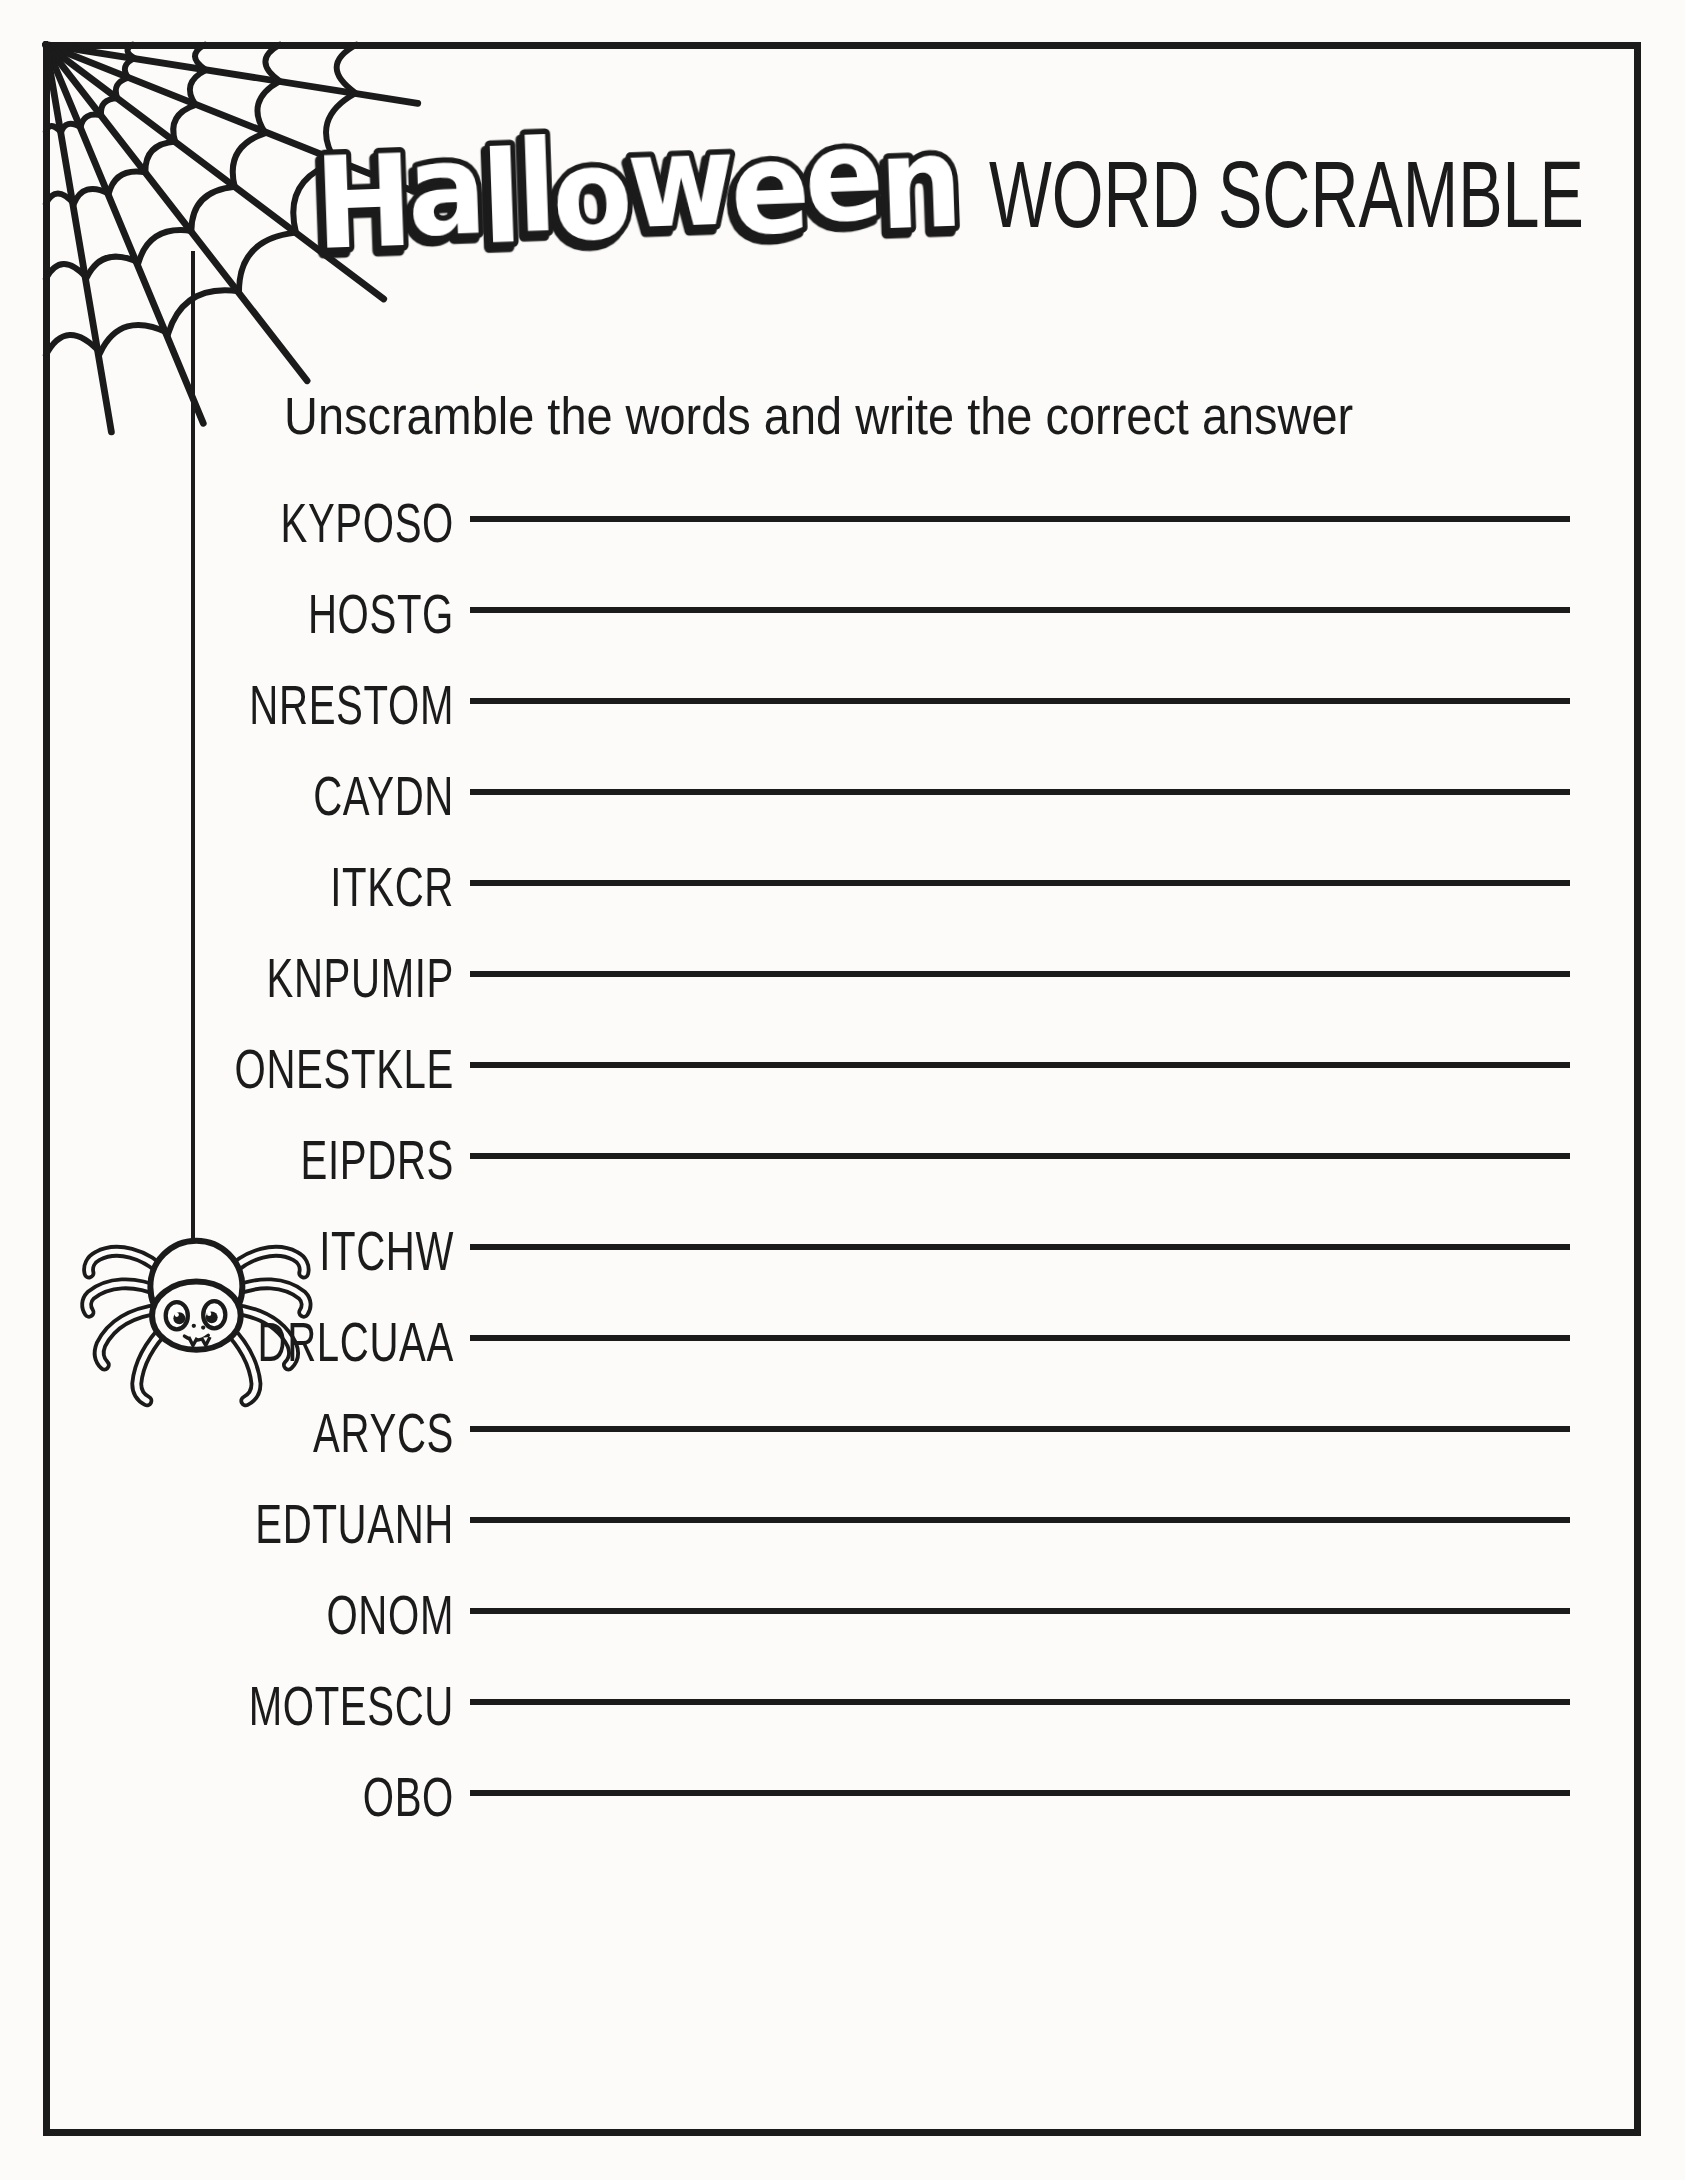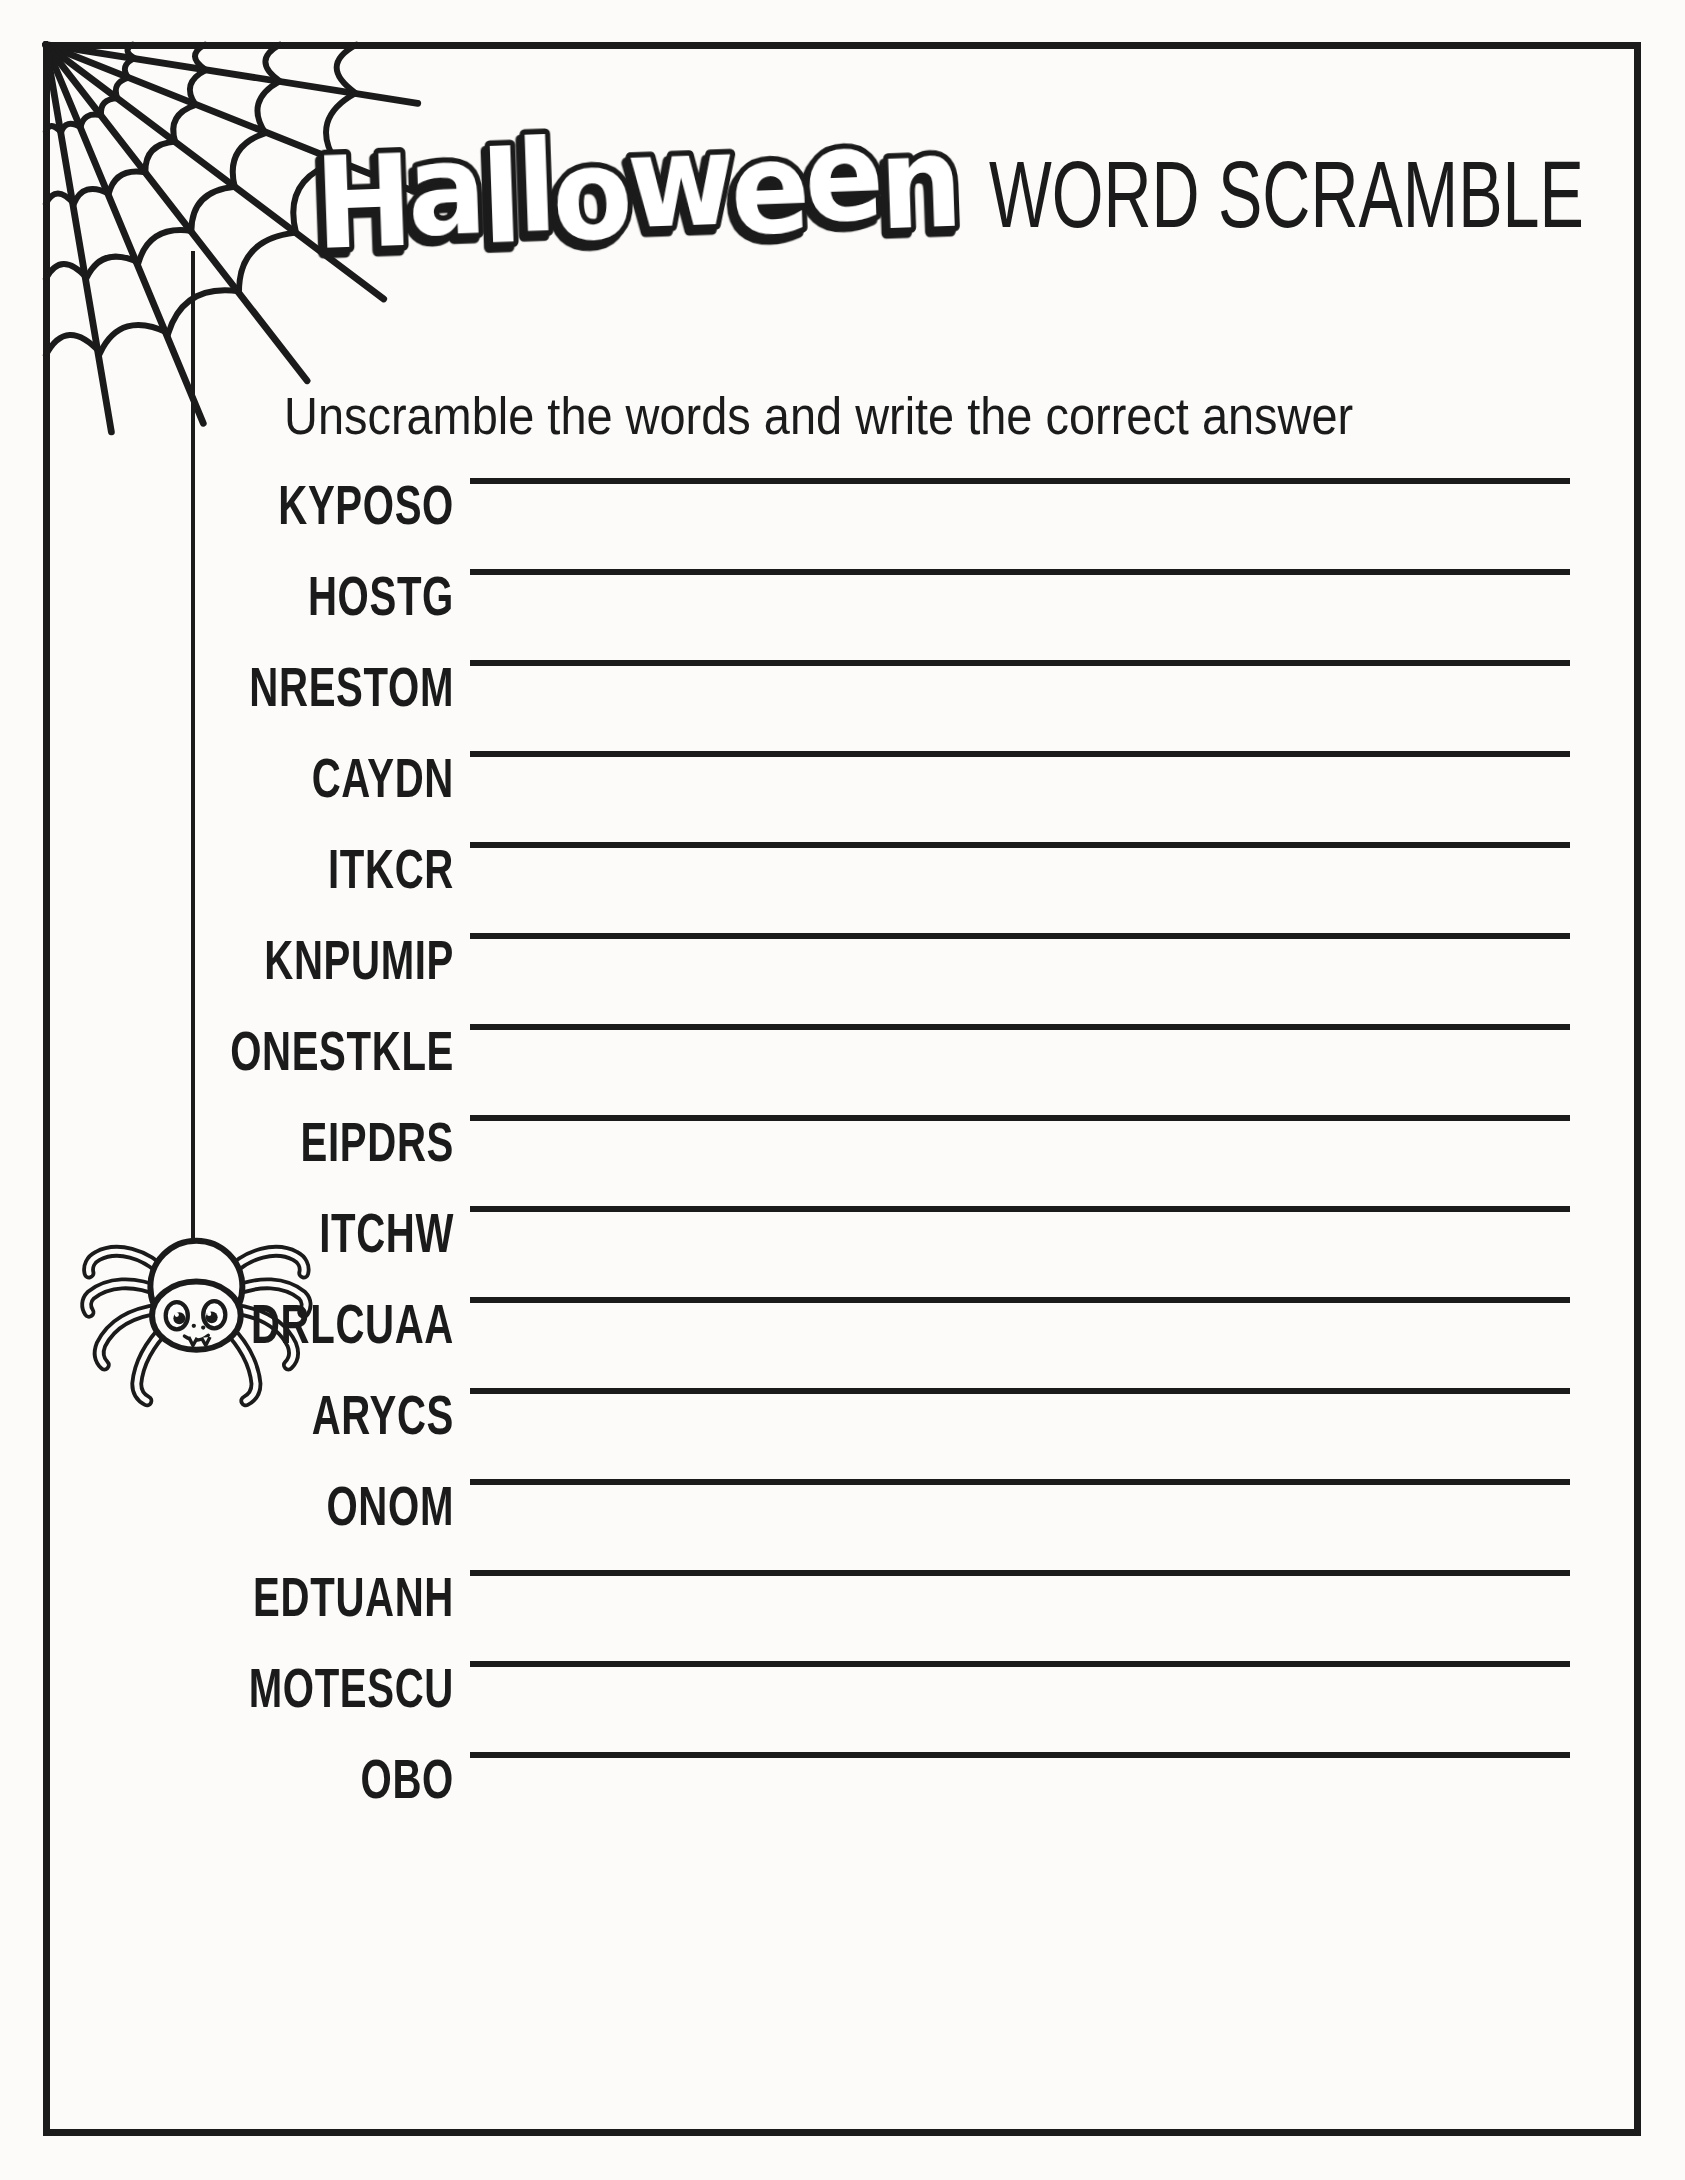--- a/index.html
+++ b/index.html
@@ -38,21 +38,21 @@
     font-weight:400;white-space:nowrap;
     transform:scaleX(.70);transform-origin:0 0;
   }
   
   .instructions{
     position:absolute;left:284px;top:388px;font-size:51px;line-height:1.15;
     white-space:nowrap;transform:scaleX(.92);transform-origin:0 0;
   }
   
   .word-list{position:absolute;left:119px;top:478px;width:1451px;display:flex;flex-direction:column;}
-  .word-row{height:91px;display:flex;align-items:flex-start;font-weight:bold;}
+  .word-row{height:91px;display:flex;align-items:center;}
   .scramble{
     display:block;width:335px;text-align:right;font-size:55px;line-height:1;
     letter-spacing:0.9px;transform:scaleX(.73);transform-origin:100% 100%;
     white-space:nowrap;
   }
   .answer-line{
     flex:1;margin-left:16px;margin-bottom:8.5px;height:0;
     border-bottom:6.8px solid var(--ink,#1b1b1b);
   }
 </style>
@@ -171,28 +171,28 @@
     </div>
       <div class="word-row">
       <span class="scramble">DRLCUAA</span>
       <span class="answer-line"></span>
     </div>
       <div class="word-row">
       <span class="scramble">ARYCS</span>
       <span class="answer-line"></span>
     </div>
       <div class="word-row">
+      <span class="scramble">EDTUANH</span>
+      <span class="answer-line"></span>
+    </div>
+      <div class="word-row">
       <span class="scramble">ONOM</span>
       <span class="answer-line"></span>
     </div>
       <div class="word-row">
-      <span class="scramble">EDTUANH</span>
-      <span class="answer-line"></span>
-    </div>
-      <div class="word-row">
       <span class="scramble">MOTESCU</span>
       <span class="answer-line"></span>
     </div>
       <div class="word-row">
       <span class="scramble">OBO</span>
       <span class="answer-line"></span>
     </div>
     </div>
 
 </div>

